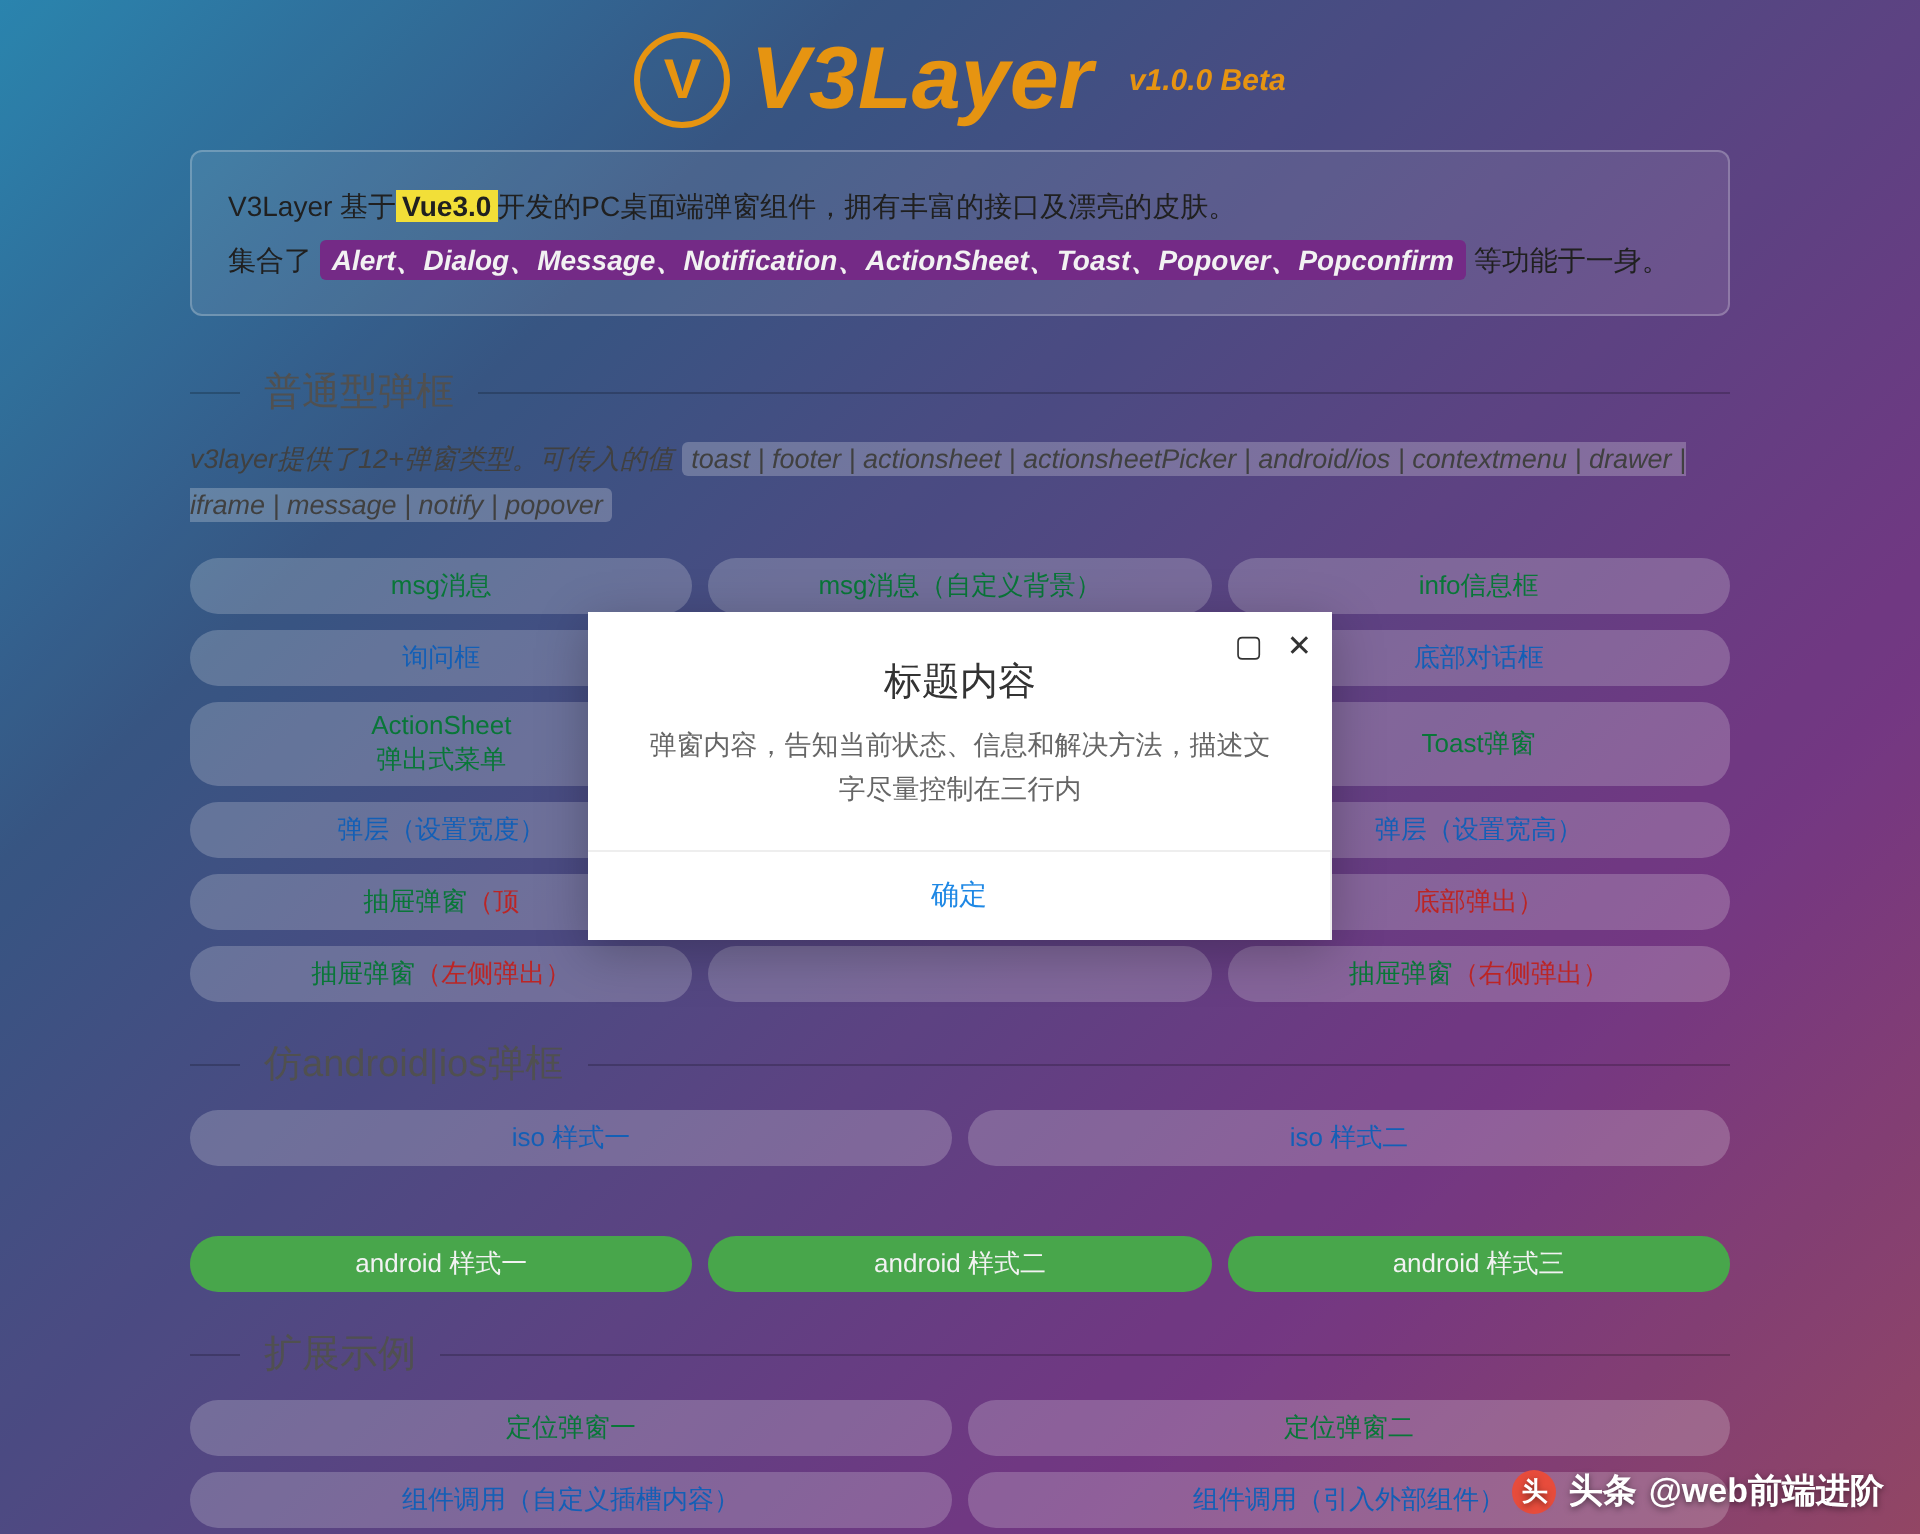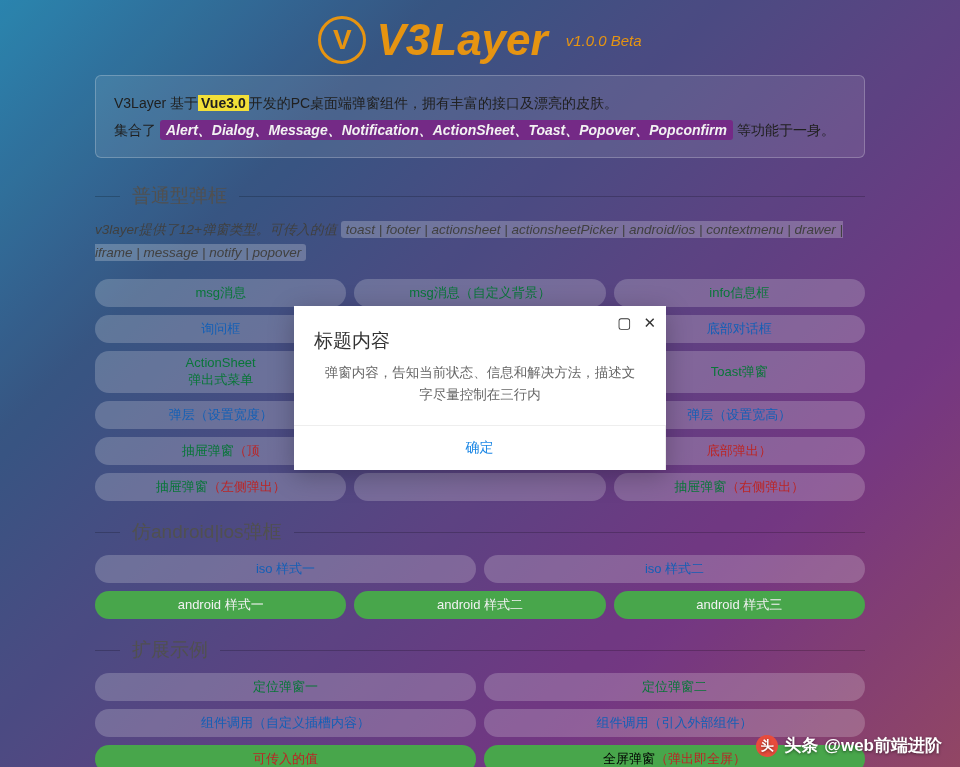--- a/index.html
+++ b/index.html
@@ -12,21 +12,21 @@
   position: relative;
 }
 .header { text-align: center; padding: 15px 0 10px; }
 .logo-wrap { display: inline-flex; align-items: center; gap: 10px; }
 .logo-badge {
   width: 48px; height: 48px; border: 3px solid #f39c12; border-radius: 50%;
   display: inline-flex; align-items: center; justify-content: center;
 }
 .logo-v { color: #f39c12; font-weight: bold; font-size: 28px; }
 .brand { font-size: 44px; font-weight: bold; font-style: italic; color: #f39c12; }
-.ver { font-size: 15px; font-style: italic; font-weight: normal; color: #f39c12; margin-left: 8px; }
+.ver { font-size: 15px; font-style: italic; font-weight: bold; color: #f39c12; margin-left: 8px; }
 .container { padding: 0 95px; }
 .intro {
   background: rgba(255,255,255,0.10); border: 1px solid rgba(255,255,255,0.25);
   border-radius: 6px; padding: 14px 18px; margin-bottom: 25px;
   color: #222; font-size: 14px; line-height: 1.9;
 }
 .intro .hl-yellow { background: #ffeb3b; padding: 0 3px; font-weight: bold; }
 .intro .hl-purple {
   background: #7b2d8e; color: #fff; padding: 2px 6px; border-radius: 3px;
   font-style: italic; font-weight: bold;
@@ -43,21 +43,21 @@
 .grid3 { display: grid; grid-template-columns: repeat(3,1fr); gap: 8px; margin-bottom: 8px; }
 .grid2 { display: grid; grid-template-columns: repeat(2,1fr); gap: 8px; margin-bottom: 8px; }
 .btn {
   background: rgba(255,255,255,0.22); border-radius: 14px; height: 28px;
   display: flex; align-items: center; justify-content: center;
   font-size: 13px; cursor: pointer; font-weight: 500;
 }
 .btn.tall { height: 42px; flex-direction: column; line-height: 1.3; }
 .green { color: #0a7d3c; }
 .blue  { color: #1565c0; }
-.btn.solid-green { background: #4caf50; color: #fff; }
+.btn.solid-green { background: #4caf50; color: #fff; margin-top: 27px; }
 .paren { color: #c62828; }
 .paren-w { color: #fff; }
 .footer-attr {
   position: absolute; right: 18px; bottom: 10px;
   color: #fff; font-size: 17px; font-weight: bold;
   display: flex; align-items: center; gap: 6px;
   text-shadow: 0 1px 3px rgba(0,0,0,0.5);
 }
 .footer-attr .dot {
   width: 22px; height: 22px; border-radius: 50%; background: #e74c3c;
@@ -67,21 +67,21 @@
 .overlay { position: absolute; inset: 0; background: rgba(0,0,0,0.05); }
 .modal {
   position: absolute; left: 294px; top: 306px; width: 372px;
   background: #fff; box-shadow: 0 6px 24px rgba(0,0,0,0.25);
 }
 .modal-top {
   position: absolute; top: 8px; right: 10px; display: flex; gap: 12px;
   font-size: 15px; color: #333;
 }
 .modal-top span { cursor: pointer; }
-.modal-title { font-size: 19px; color: #333; padding: 22px 20px 8px; }
+.modal-title { text-align: center; font-size: 19px; color: #333; padding: 22px 20px 8px; }
 .modal-body {
   text-align: center; font-size: 13.5px; color: #666;
   padding: 0 30px 20px; line-height: 1.6;
 }
 .modal-actions { display: flex; border-top: 1px solid #eee; }
 .modal-actions .mbtn {
   flex: 1; text-align: center; padding: 13px 0; font-size: 14px; cursor: pointer;
 }
 .modal-actions .mbtn:first-child { border-right: 1px solid #eee; color: #444; }
 .modal-actions .mbtn:last-child { color: #1e88e5; }

